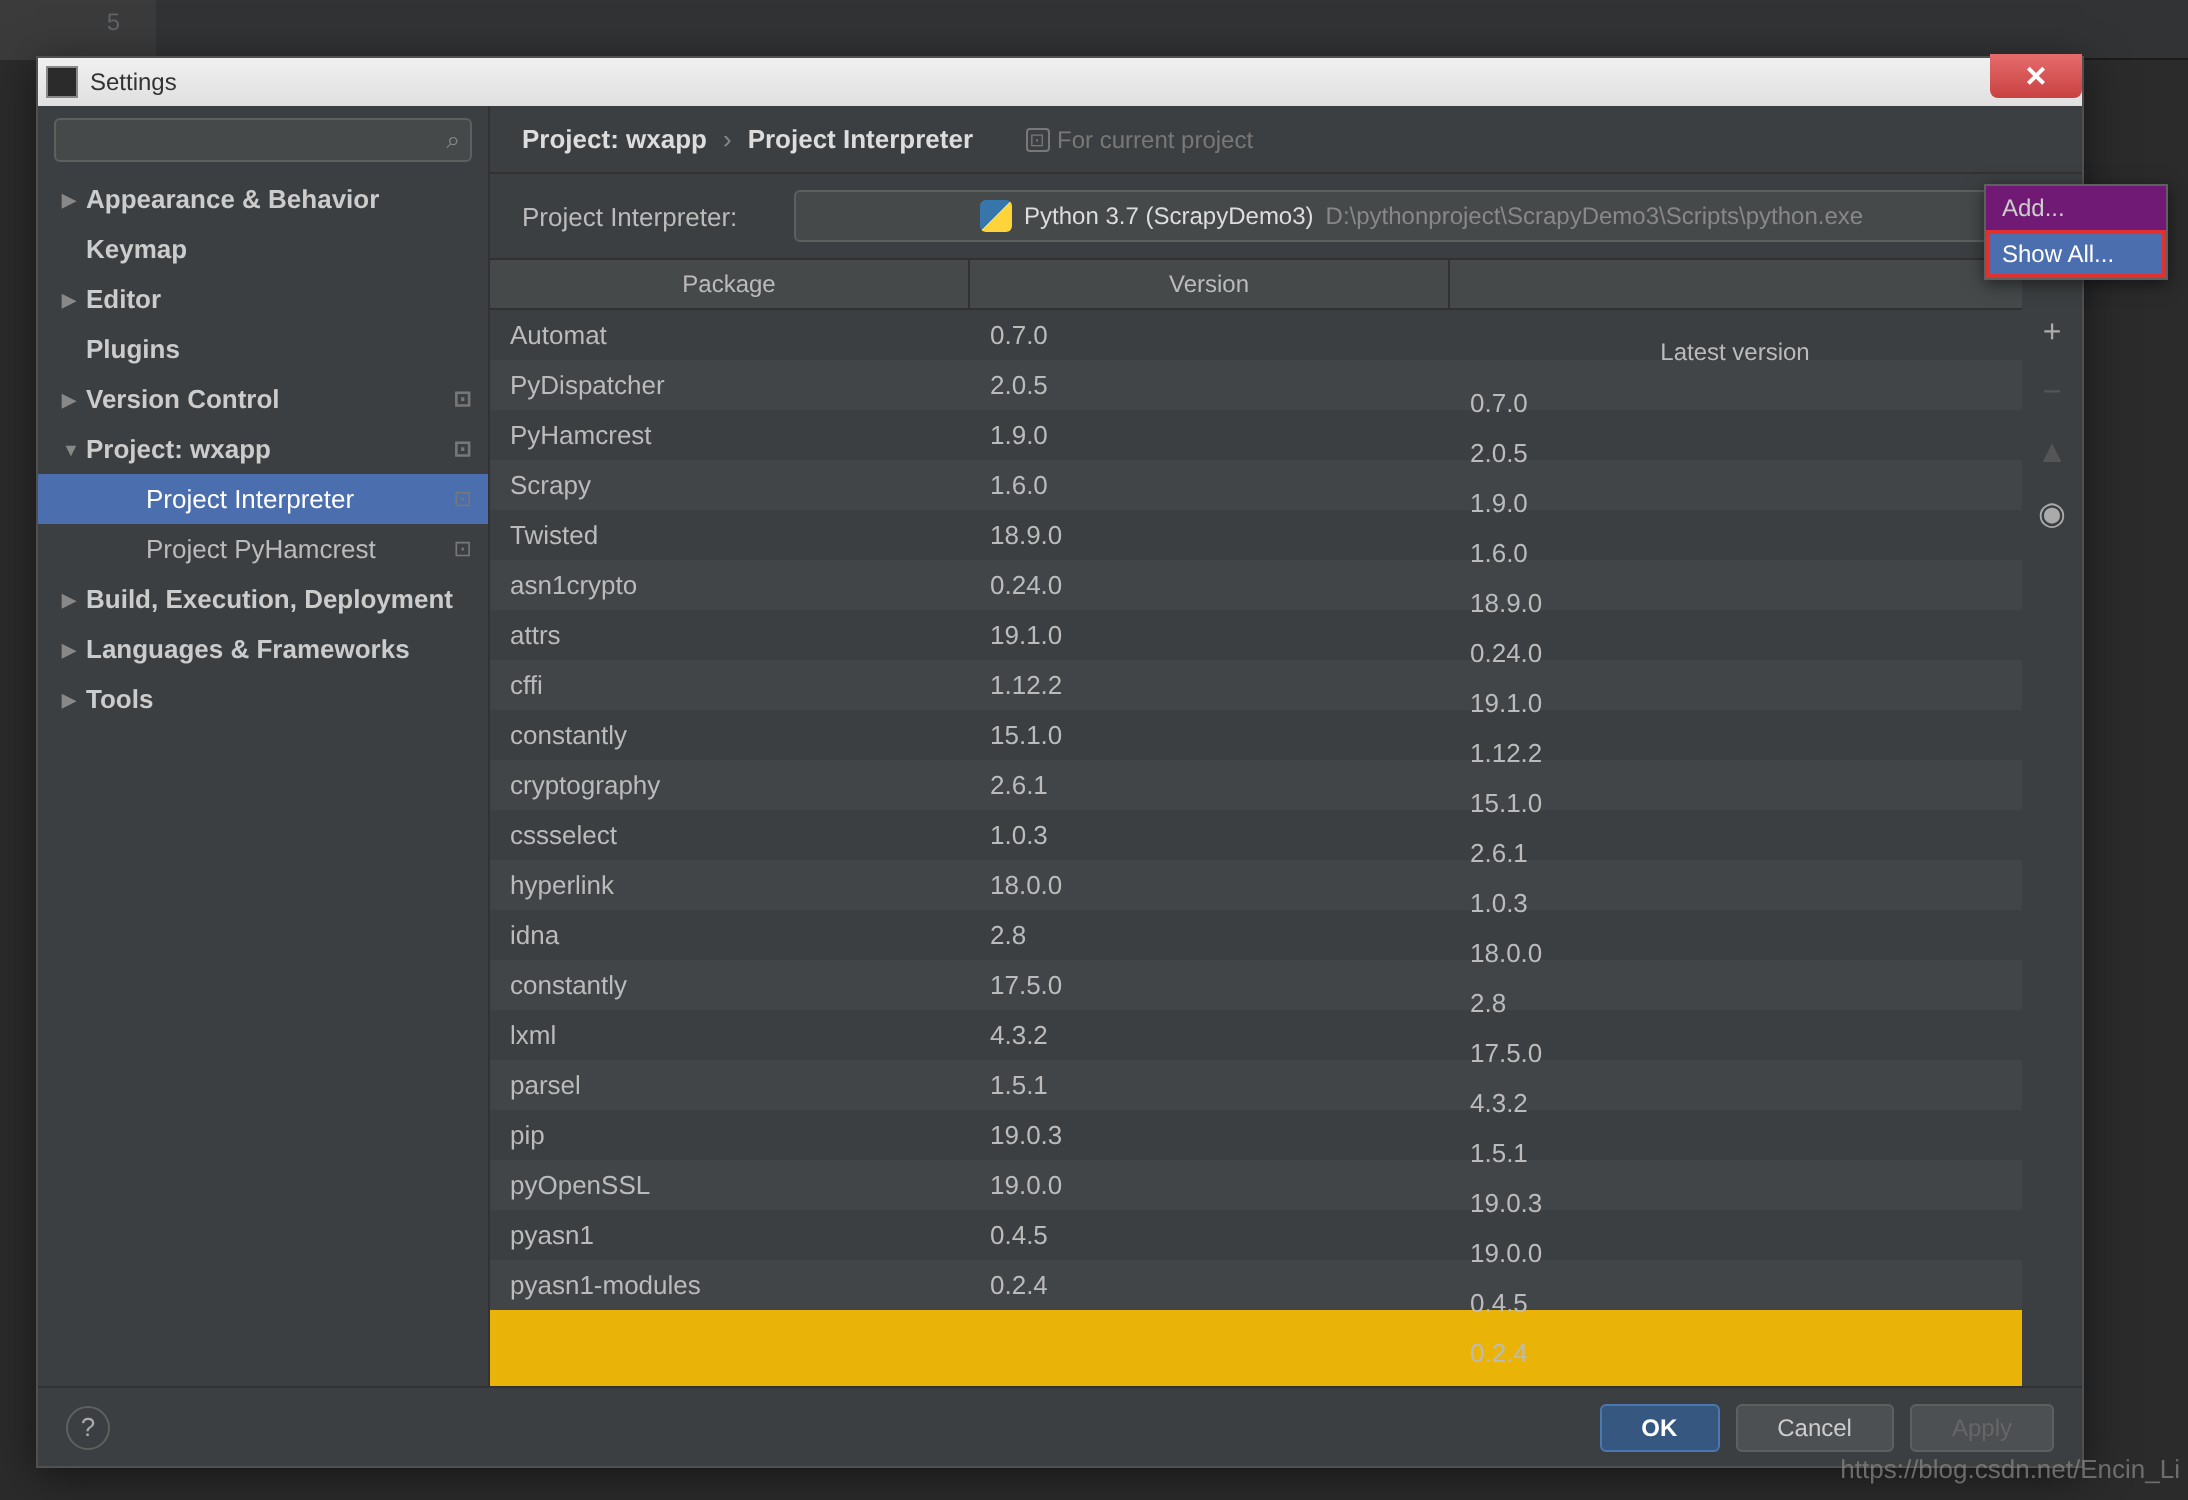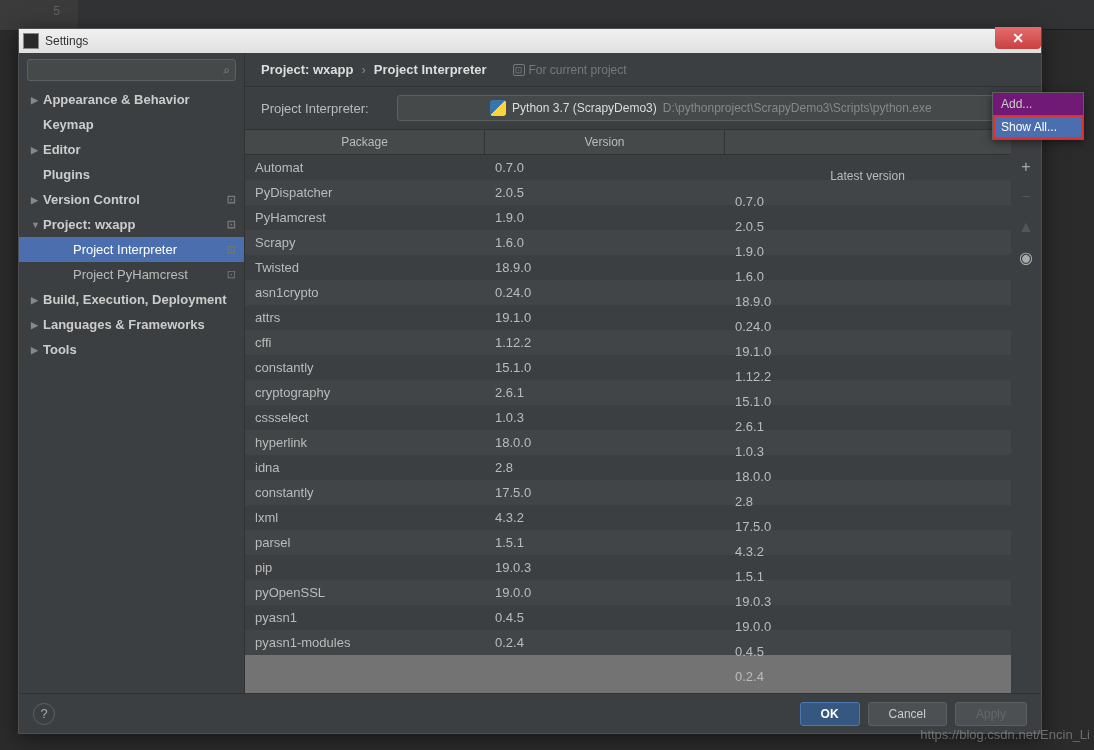--- a/index.html
+++ b/index.html
@@ -42,21 +42,21 @@
 
 .interp-row { height: 42px; display: flex; align-items: center; padding: 0 16px; gap: 28px; font-size: 13px; color: #bbb; }
 .interp-label { white-space: nowrap; }
 .interp-combo { flex: 1; height: 26px; background: #45494a; border: 1px solid #5e6060; border-radius: 3px; display: flex; align-items: center; padding: 0 6px; gap: 6px; position: relative; justify-content: center; }
 .py-icon { width: 16px; height: 16px; background: linear-gradient(135deg,#3776ab 50%,#ffd43b 50%); border-radius: 3px; }
 .interp-combo .name { color: #ddd; font-size: 12px; }
 .interp-combo .path { color: #888; font-size: 12px; }
 .interp-combo .caret { position: absolute; right: 8px; color: #aaa; font-size: 10px; }
 
 .table-wrap { flex: 1; display: flex; overflow: hidden; }
-.table { flex: 1; overflow-y: auto; background: #737373; }
+.table { flex: 1; overflow-y: auto; background: #eab308; }
 .thead { display: flex; height: 26px; background: #45494a; border-top: 1px solid #323232; border-bottom: 1px solid #323232; font-size: 12px; color: #bbb; position: sticky; top: 0; }
 .thead div { display: flex; align-items: center; justify-content: center; border-right: 1px solid #323232; }
 .col1 { width: 240px; }
 .col2 { width: 240px; }
 .col3 { flex: 1; margin-top: 46px; }
 .tbody .row { display: flex; height: 25px; font-size: 13px; color: #bbb; }
 .tbody .row:nth-child(odd) { background: #3c3f41; }
 .tbody .row:nth-child(even) { background: #414547; }
 .tbody .row div { display: flex; align-items: center; padding: 0 10px; }
 

